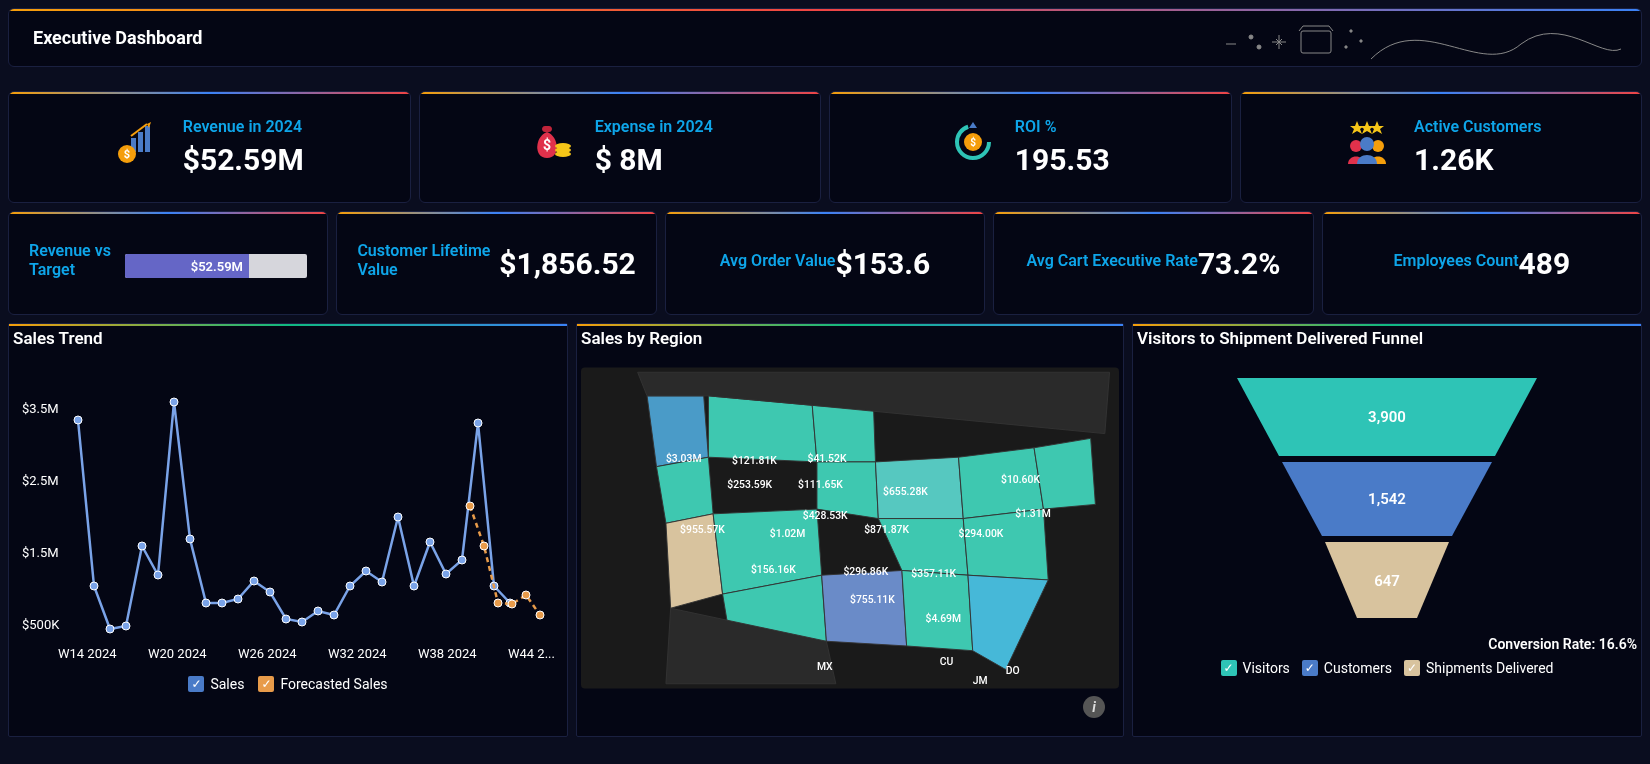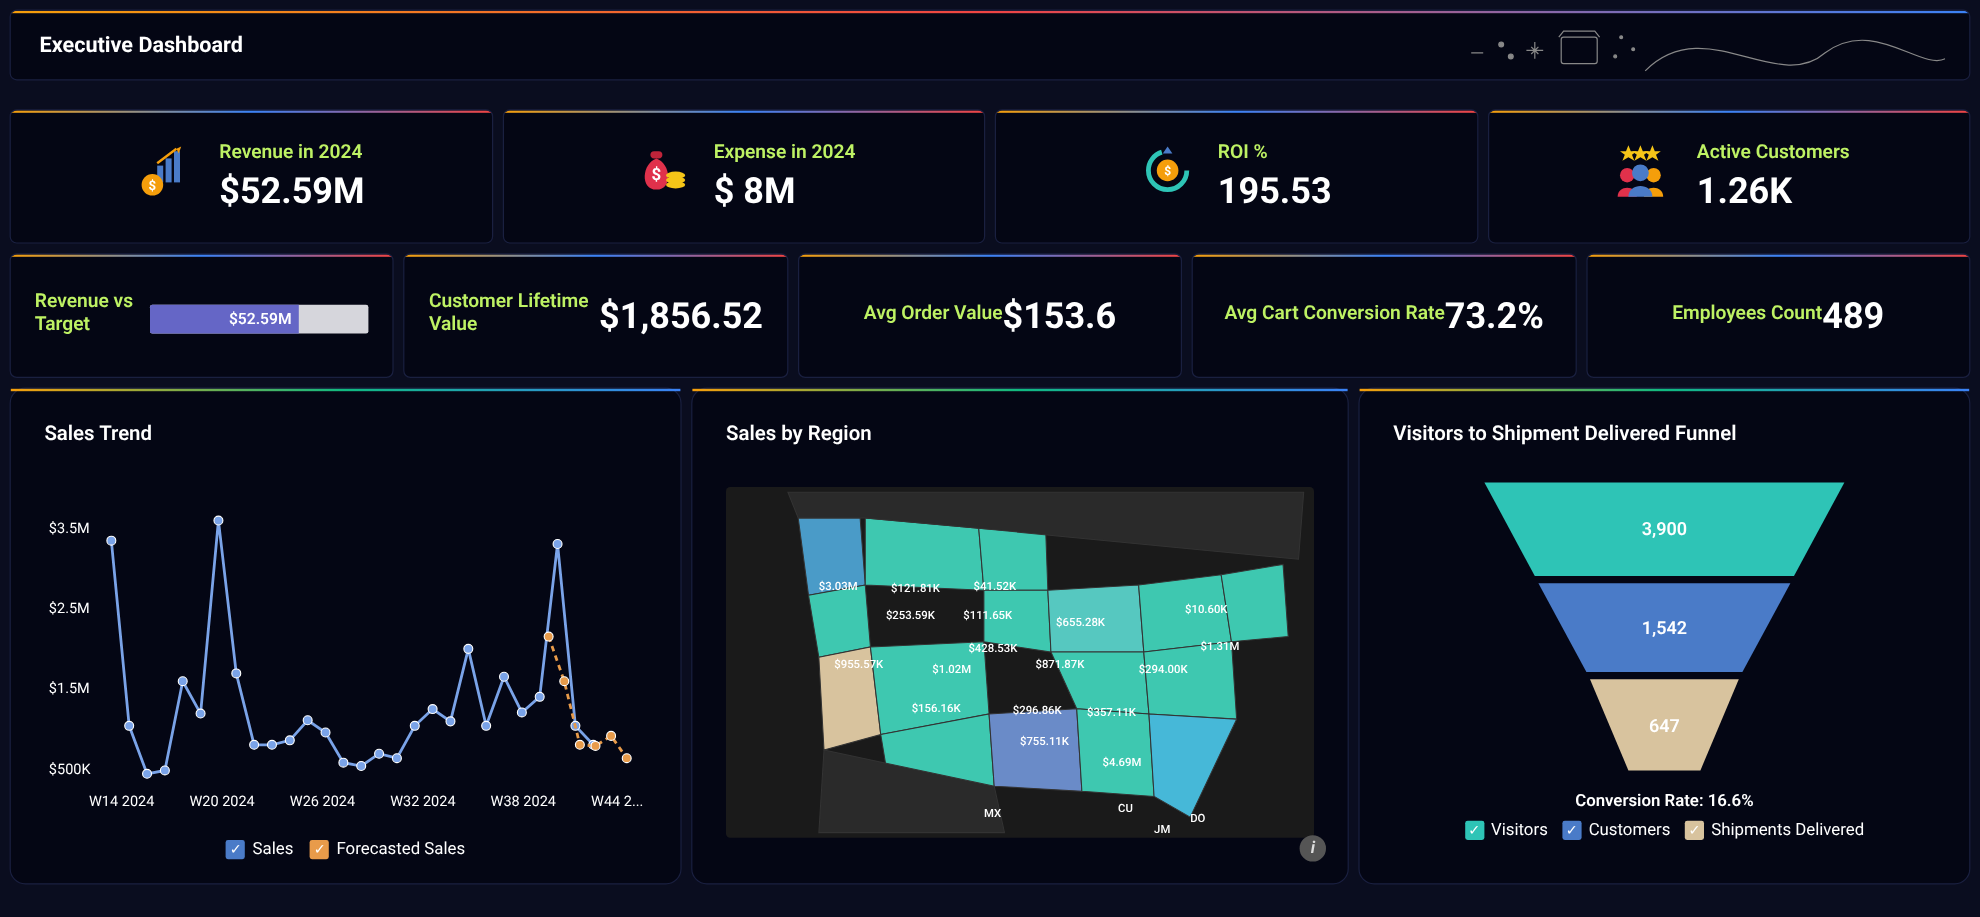--- a/index.html
+++ b/index.html
@@ -40,48 +40,48 @@
     position: relative;
     overflow: hidden;
   }
   .card.top-grad::before {
     content: '';
     position: absolute; top: 0; left: 0; right: 0; height: 2px;
     background: linear-gradient(to right, #f59e0b, #3b82f6, #ef4444);
   }
   .kpi-row1 .card { flex: 1; display: flex; align-items: center; justify-content: center; gap: 20px; height: 112px; }
   .kpi-row2 .card { flex: 1; display: flex; flex-direction: row; align-items: center; justify-content: center; height: 104px; }
-  .kpi-label { font-size: 16px; font-weight: 600; color: #bef264; margin-bottom: 6px; }
+  .kpi-label { font-size: 16px; font-weight: 600; color: #0ea5e9; margin-bottom: 6px; }
   .kpi-value { font-size: 30px; font-weight: 700; color: #fff; }
   .kpi-icon { font-size: 42px; }
   .progress-wrap { width: 90%; margin-top: 6px; position: relative; }
   .progress-bg { height: 24px; background: #d6d6dc; border-radius: 2px; position: relative; }
   .progress-fill { height: 24px; background: #6566c6; border-radius: 2px 0 0 2px; width: 68%; display: flex; align-items: center; justify-content: flex-end; padding-right: 6px; font-size: 13px; font-weight: 600; color: #fff; }
   .charts-row { display: flex; gap: 8px; height: 414px; }
-  .chart-card { background: #040614; border: 1px solid #1a2040; border-radius: 13px; padding: 28px; position: relative; }
+  .chart-card { background: #040614; border: 1px solid #1a2040; border-radius: 2px; padding: 4px; position: relative; }
   .chart-card::before {
     content: '';
     position: absolute; top: 0; left: 0; right: 0; height: 2px;
     background: linear-gradient(to right, #f59e0b, #10b981, #3b82f6);
   }
   .chart-title { font-size: 17px; font-weight: 600; margin-bottom: 10px; }
   .line-chart-card { width: 560px; }
   .map-card { width: 548px; }
   .funnel-card { flex: 1; }
   .line-svg { width: 100%; height: 310px; }
   .axis-text { fill: #fff; font-size: 13px; }
   .legend { display: flex; gap: 14px; justify-content: center; font-size: 14px; margin-top: 4px; }
   .legend-item { display: flex; align-items: center; gap: 6px; }
   .legend-box { width: 16px; height: 16px; border-radius: 2px; display: flex; align-items: center; justify-content: center; font-size: 12px; color: #fff; }
   .map-svg { width: 100%; height: 340px; }
   .map-label { fill: #fff; font-size: 11px; font-weight: 500; }
   .info-icon { position: absolute; bottom: 18px; right: 18px; width: 22px; height: 22px; border-radius: 50%; background: #555; color: #ddd; display: flex; align-items: center; justify-content: center; font-size: 14px; font-weight: bold; font-style: italic; }
   .funnel-svg { width: 100%; height: 270px; }
   .funnel-label { fill: #fff; font-size: 15px; font-weight: 600; text-anchor: middle; }
-  .conversion-text { text-align: center; font-size: 14px; font-weight: 600; margin-top: 4px; }
+  .conversion-text { text-align: right; font-size: 14px; font-weight: 600; margin-top: 4px; }
   .funnel-legend { display: flex; gap: 12px; justify-content: center; font-size: 14px; margin-top: 8px; }
 </style>
 </head>
 <body>
 
 <div class="header">
   <span>Executive Dashboard</span>
   <svg class="header-deco" viewBox="0 0 400 50">
     <g stroke="#888" stroke-width="1" fill="none">
       <path d="M 5 25 l 10 0"></path>
@@ -178,21 +178,21 @@
   </div>
   <div class="card top-grad">
     <div class="kpi-label">Customer Lifetime Value</div>
     <div class="kpi-value">$1,856.52</div>
   </div>
   <div class="card top-grad">
     <div class="kpi-label">Avg Order Value</div>
     <div class="kpi-value">$153.6</div>
   </div>
   <div class="card top-grad">
-    <div class="kpi-label">Avg Cart Conversion Rate</div>
+    <div class="kpi-label">Avg Cart Executive Rate</div>
     <div class="kpi-value">73.2%</div>
   </div>
   <div class="card top-grad">
     <div class="kpi-label">Employees Count</div>
     <div class="kpi-value">489</div>
   </div>
 </div>
 
 <div class="charts-row">
 

